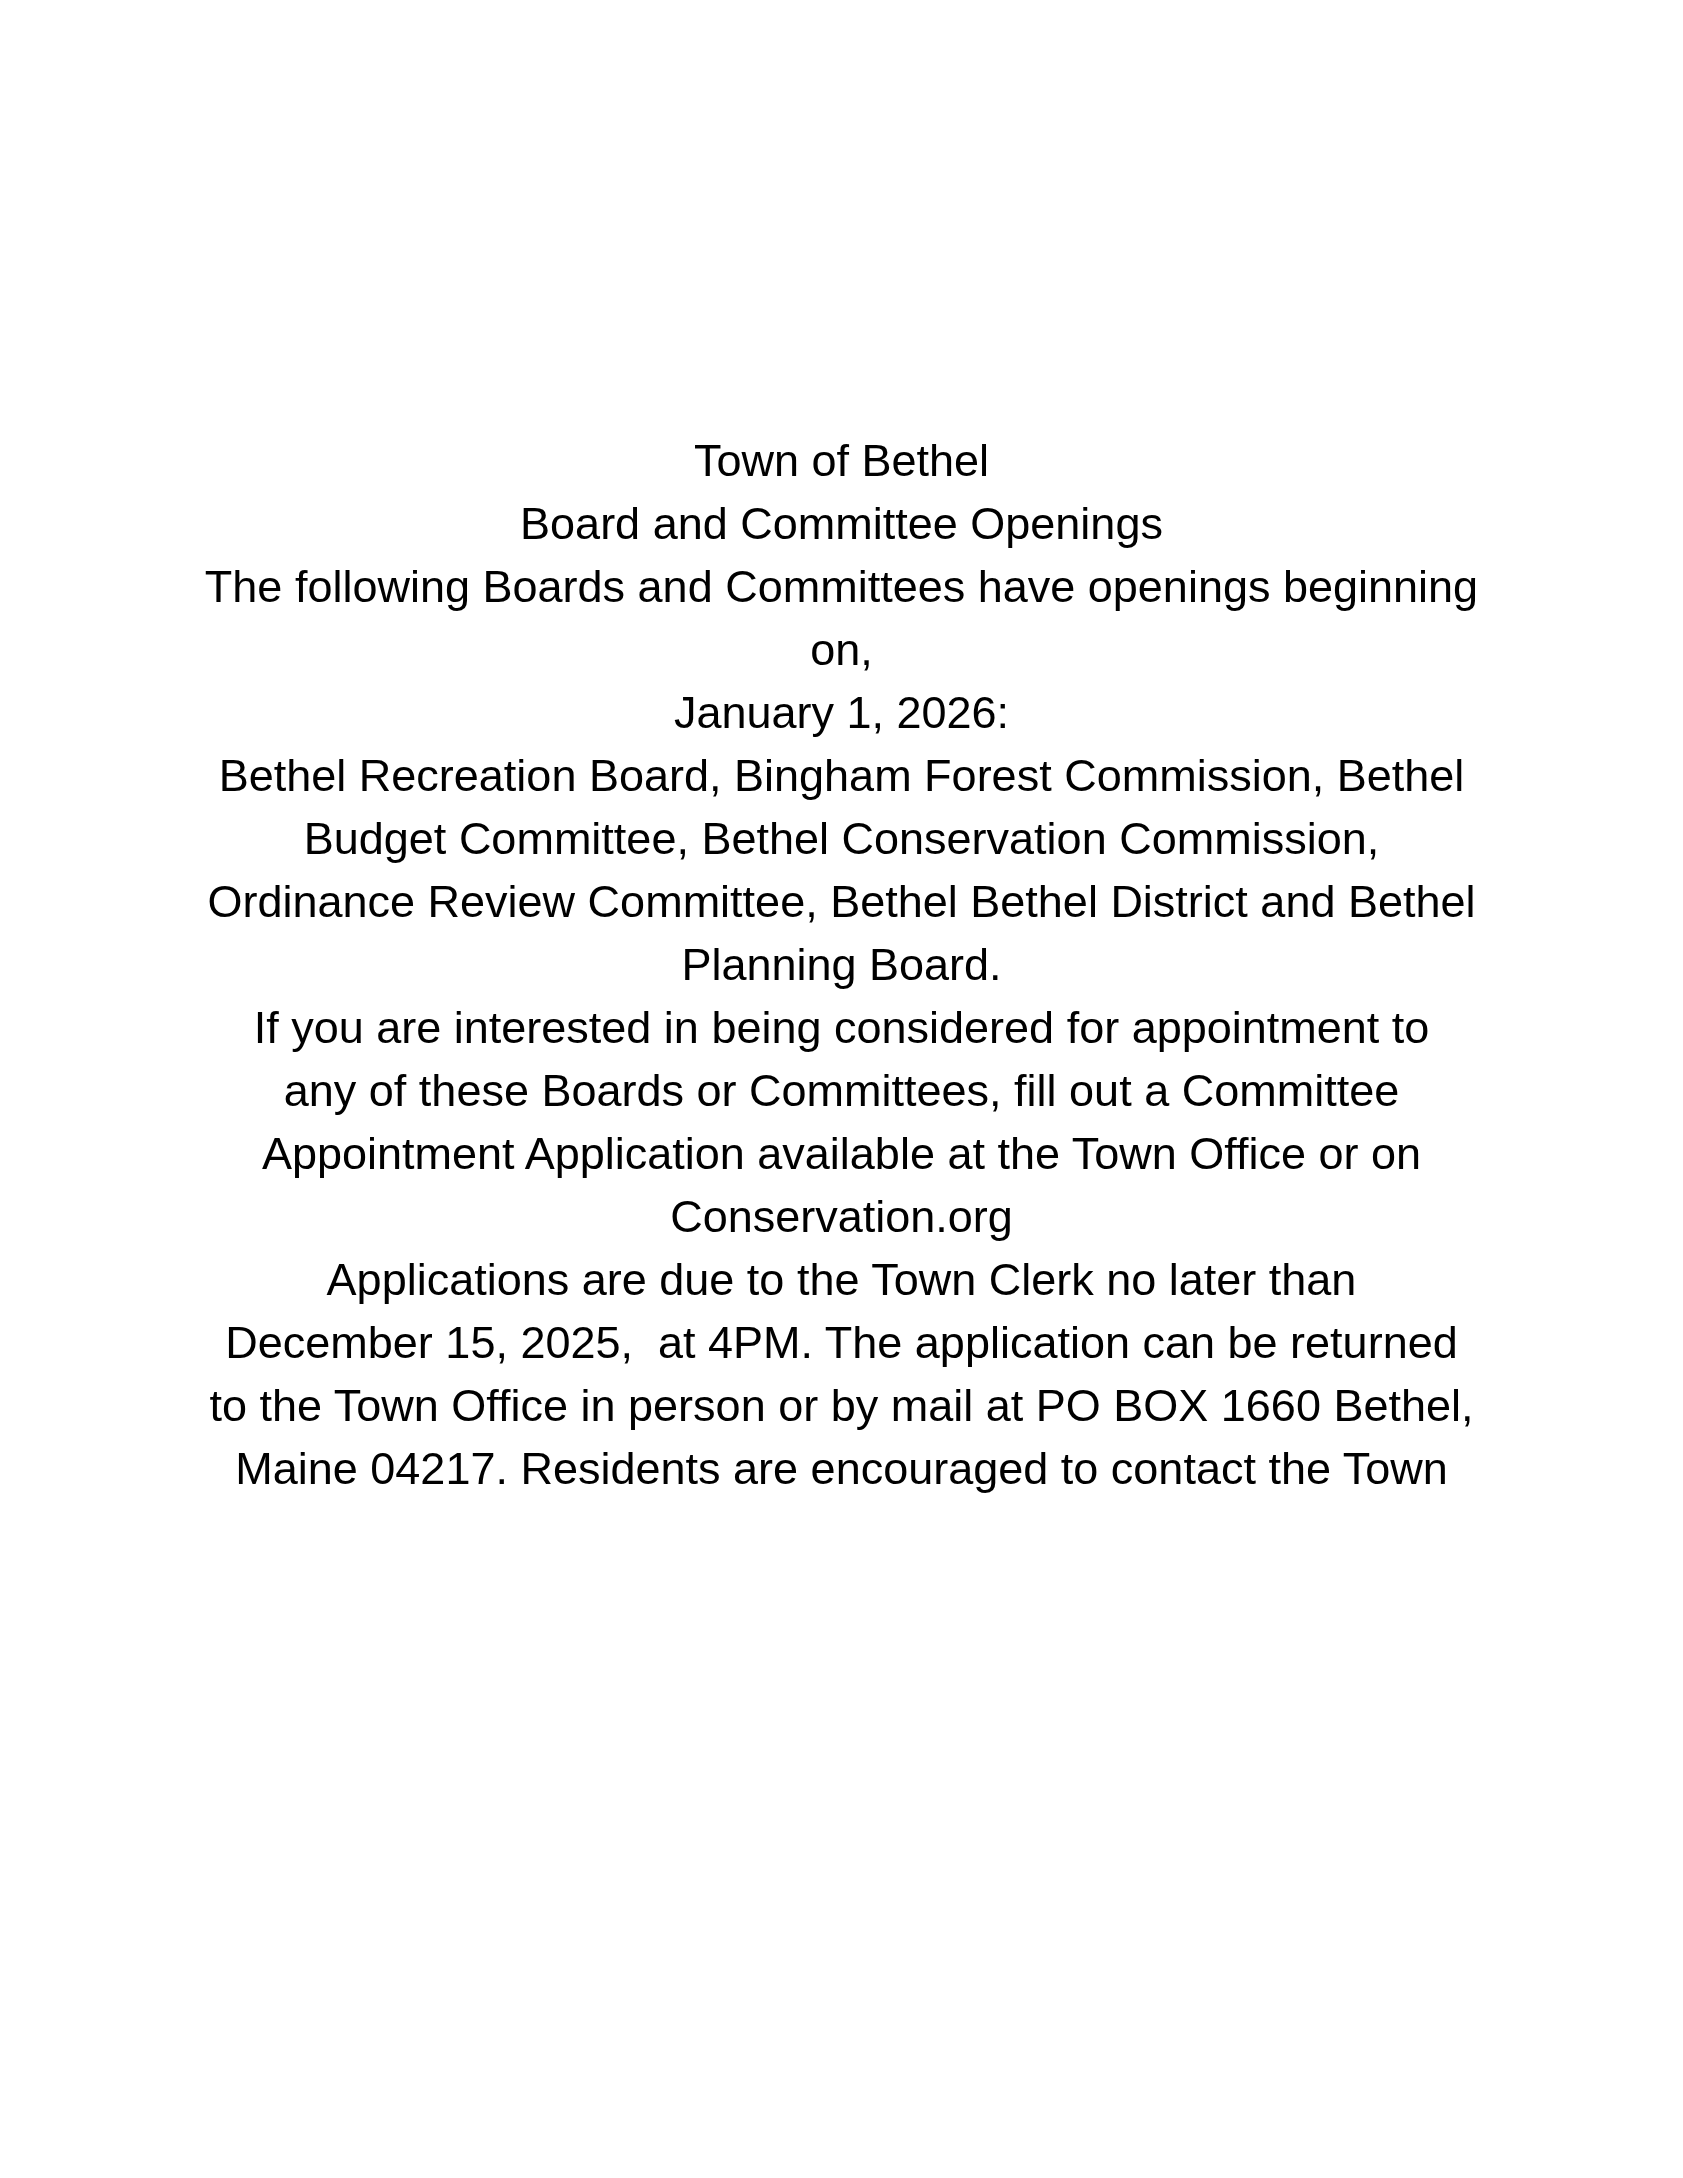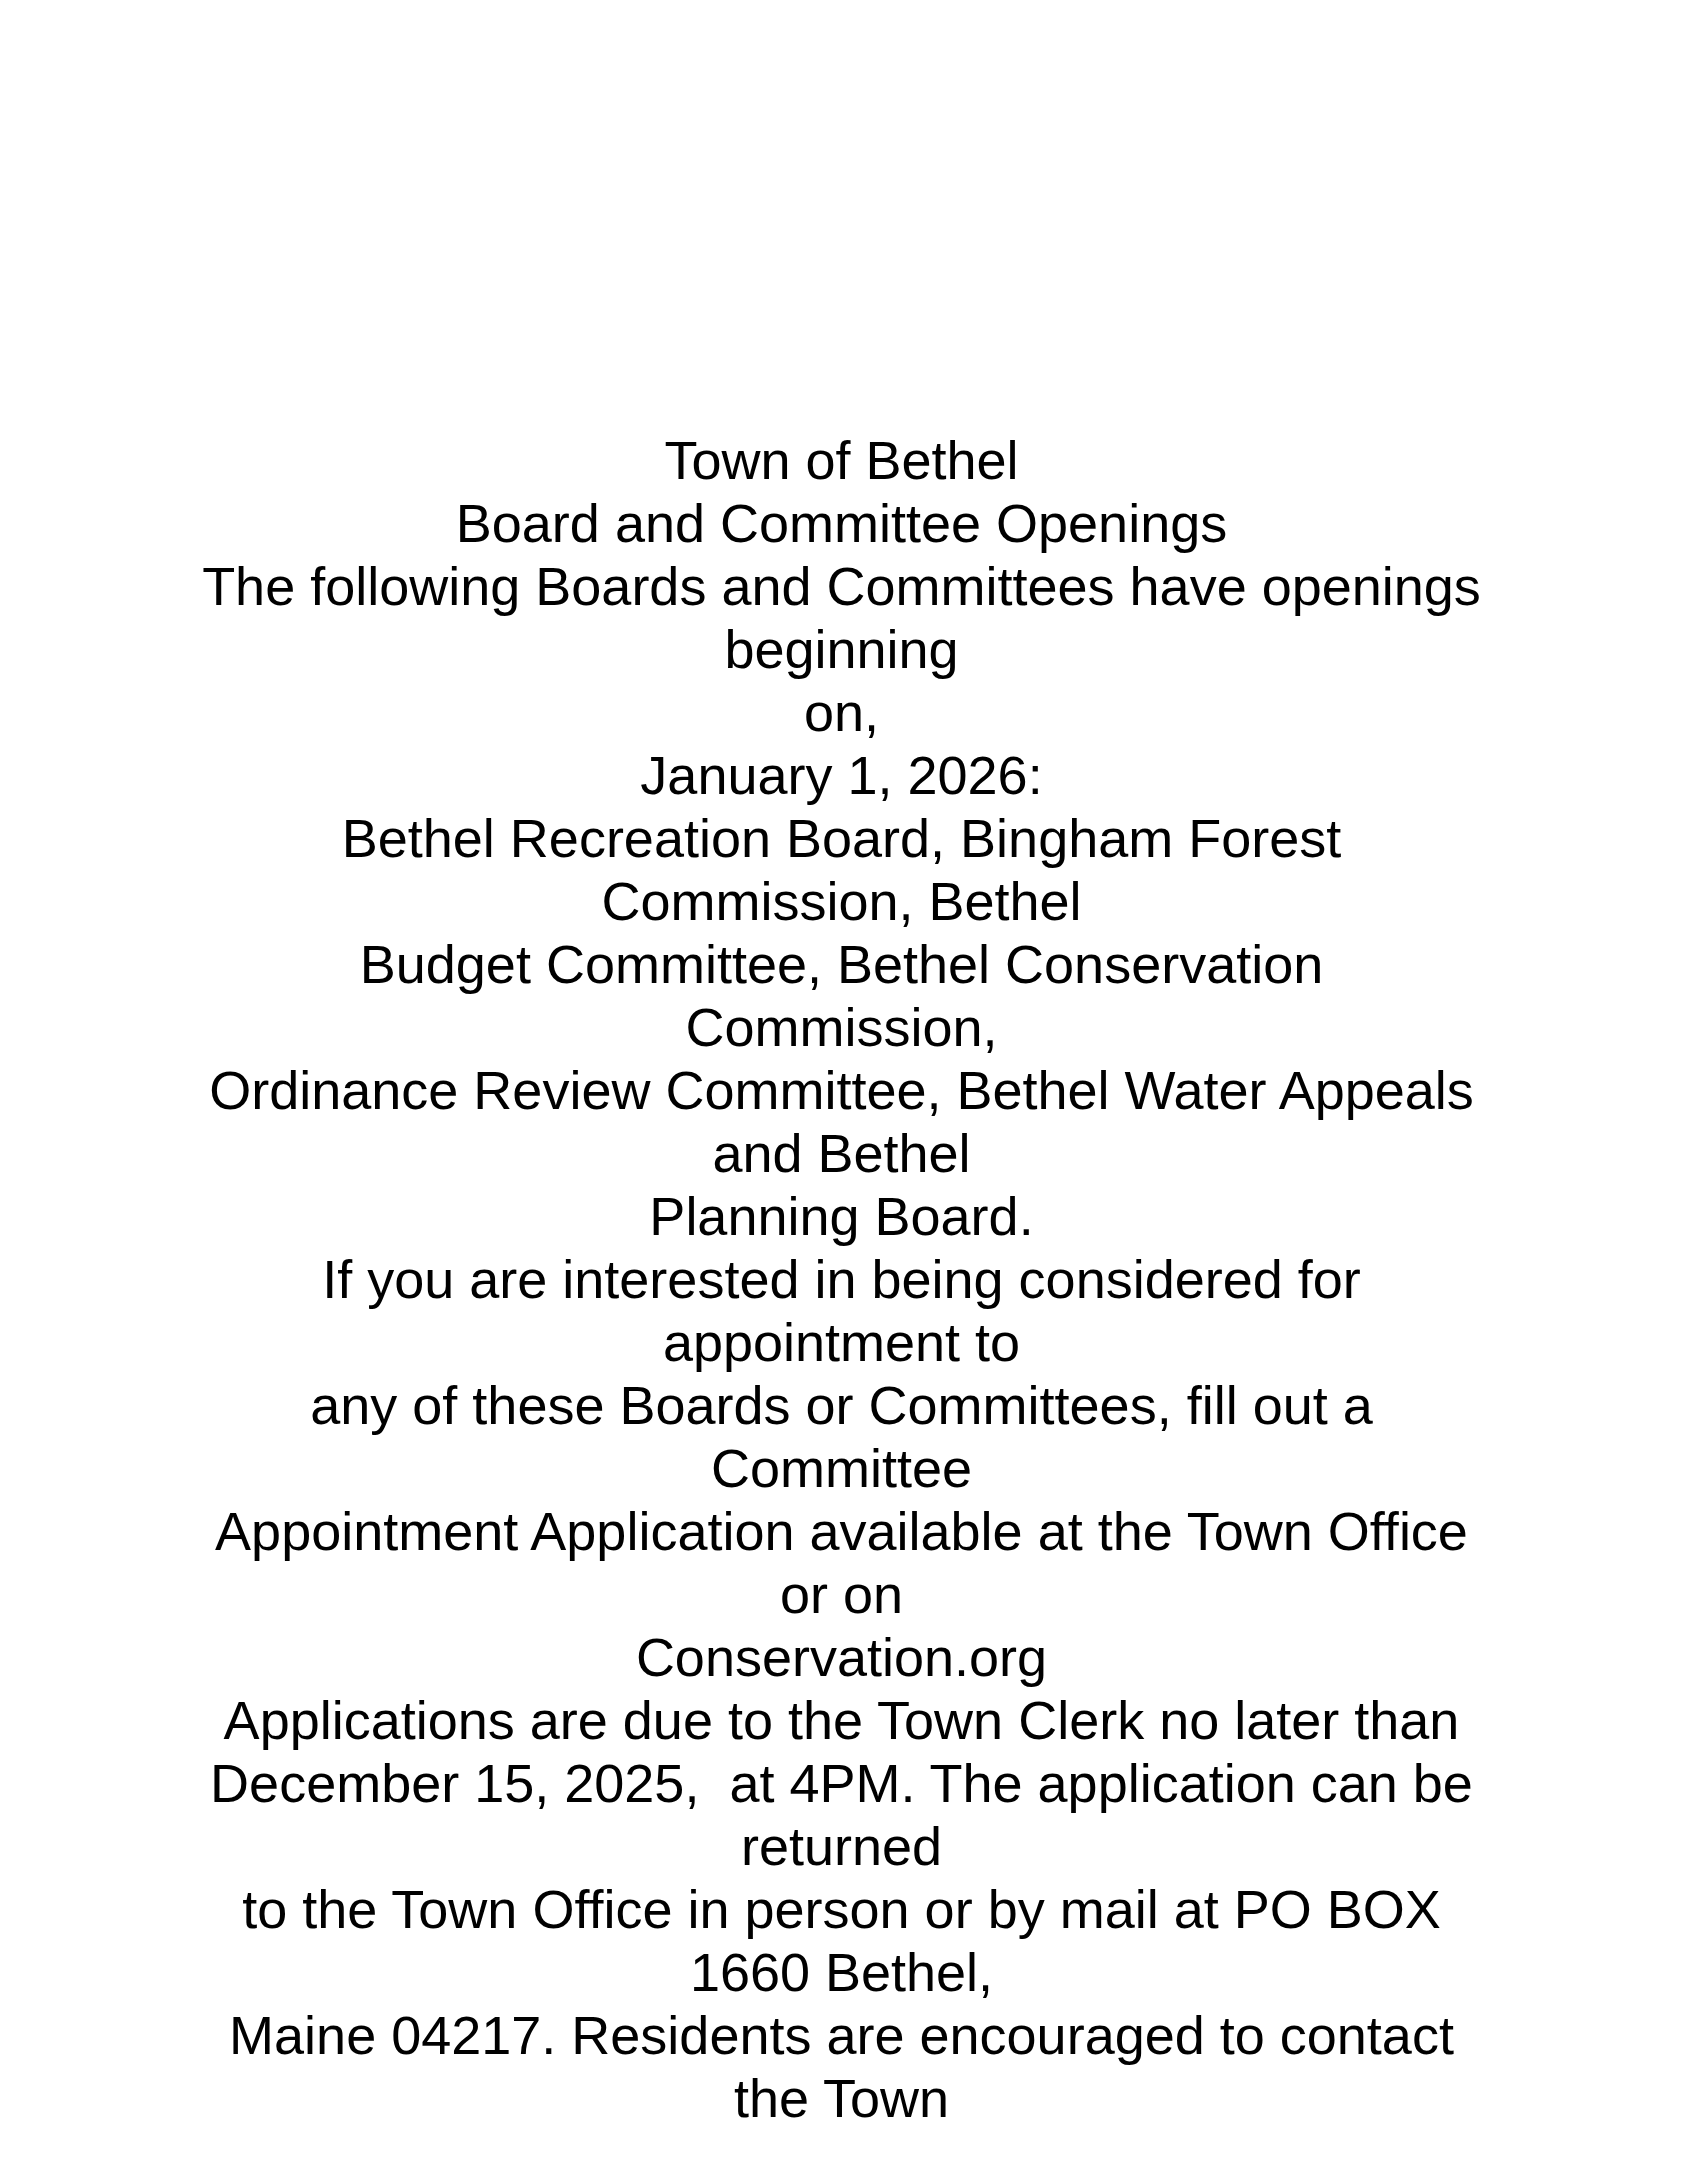--- a/index.html
+++ b/index.html
@@ -14,21 +14,21 @@
     background: #ffffff;
     overflow: hidden;
   }
   .doc-content {
     box-sizing: border-box;
     width: 1287px;
     margin: 0 auto;
     padding-top: 429px;
     text-align: center;
     font-family: "Liberation Sans", sans-serif;
-    font-size: 54px;
+    font-size: 45px;
     line-height: 63px;
     color: #000000;
     letter-spacing: 0px;
   }
   .para { margin: 0; }
   .para + .para { }
   .line {
     white-space: pre-wrap; 
     min-height: 63px;
   }
@@ -40,21 +40,21 @@
   <div class="doc-content">
 
     <div class="para">
       <div class="line">Town of Bethel</div>
       <div class="line">Board and Committee Openings</div>
       <div class="line">The following Boards and Committees have openings beginning</div>
       <div class="line">on,</div>
       <div class="line">January 1, 2026:</div>
       <div class="line">Bethel Recreation Board, Bingham Forest Commission, Bethel</div>
       <div class="line">Budget Committee, Bethel Conservation Commission,</div>
-      <div class="line">Ordinance Review Committee, Bethel Water Appeals and Bethel</div>
+      <div class="line">Ordinance Review Committee, Bethel Bethel District and Bethel</div>
       <div class="line">Planning Board.</div>
     </div>
 
     <div class="para">
       <div class="line">If you are interested in being considered for appointment to</div>
       <div class="line">any of these Boards or Committees, fill out a Committee</div>
       <div class="line">Appointment Application available at the Town Office or on</div>
       <div class="line">Conservation.org</div>
     </div>
 

